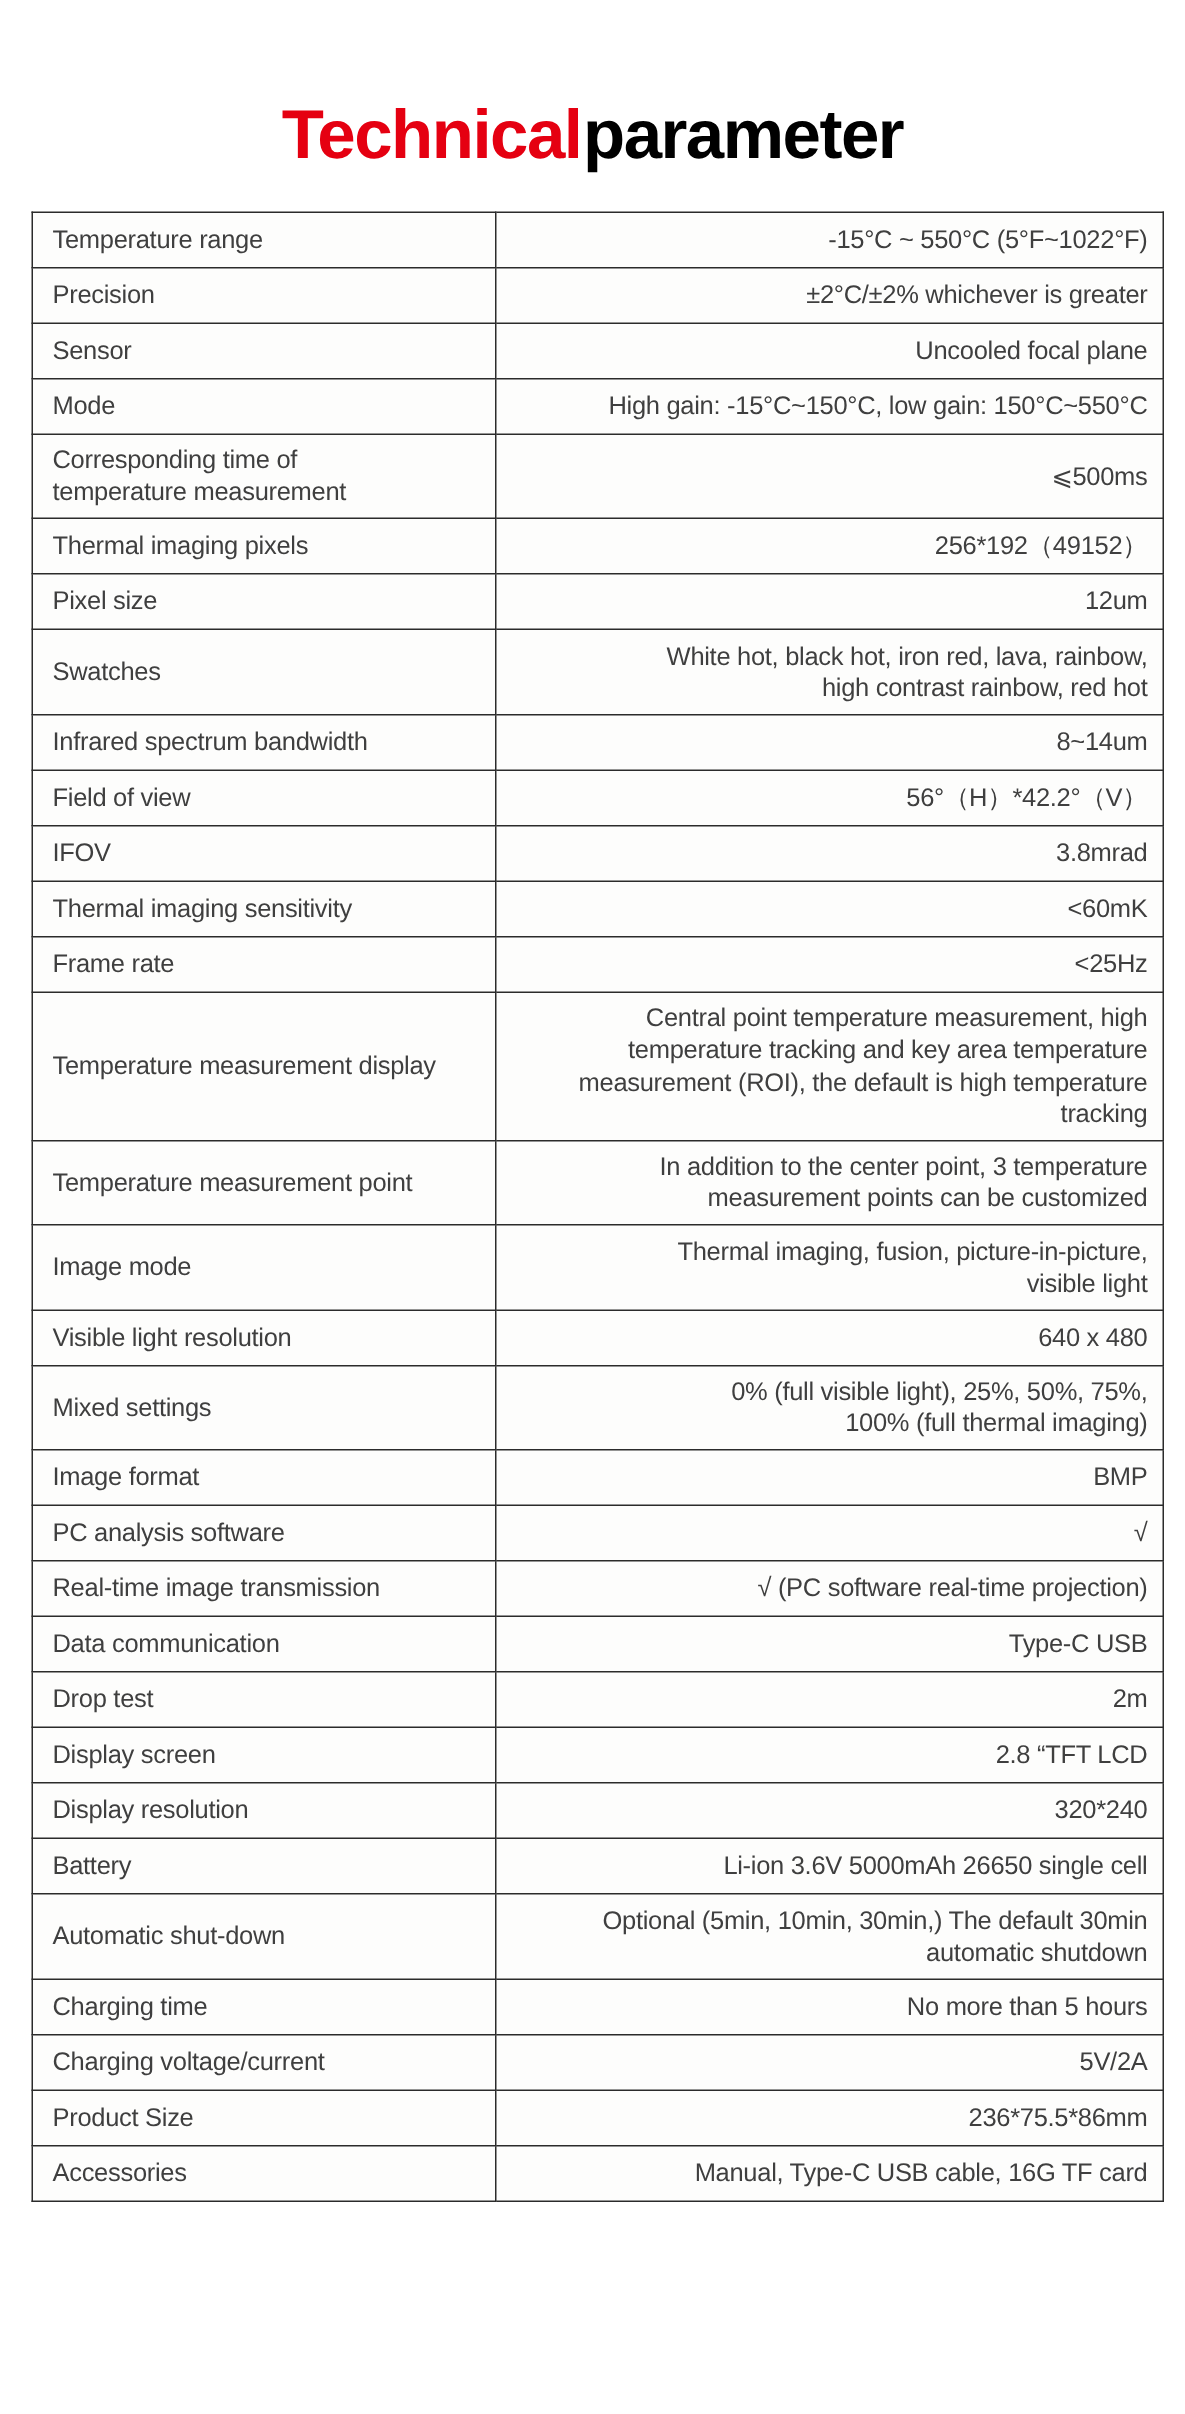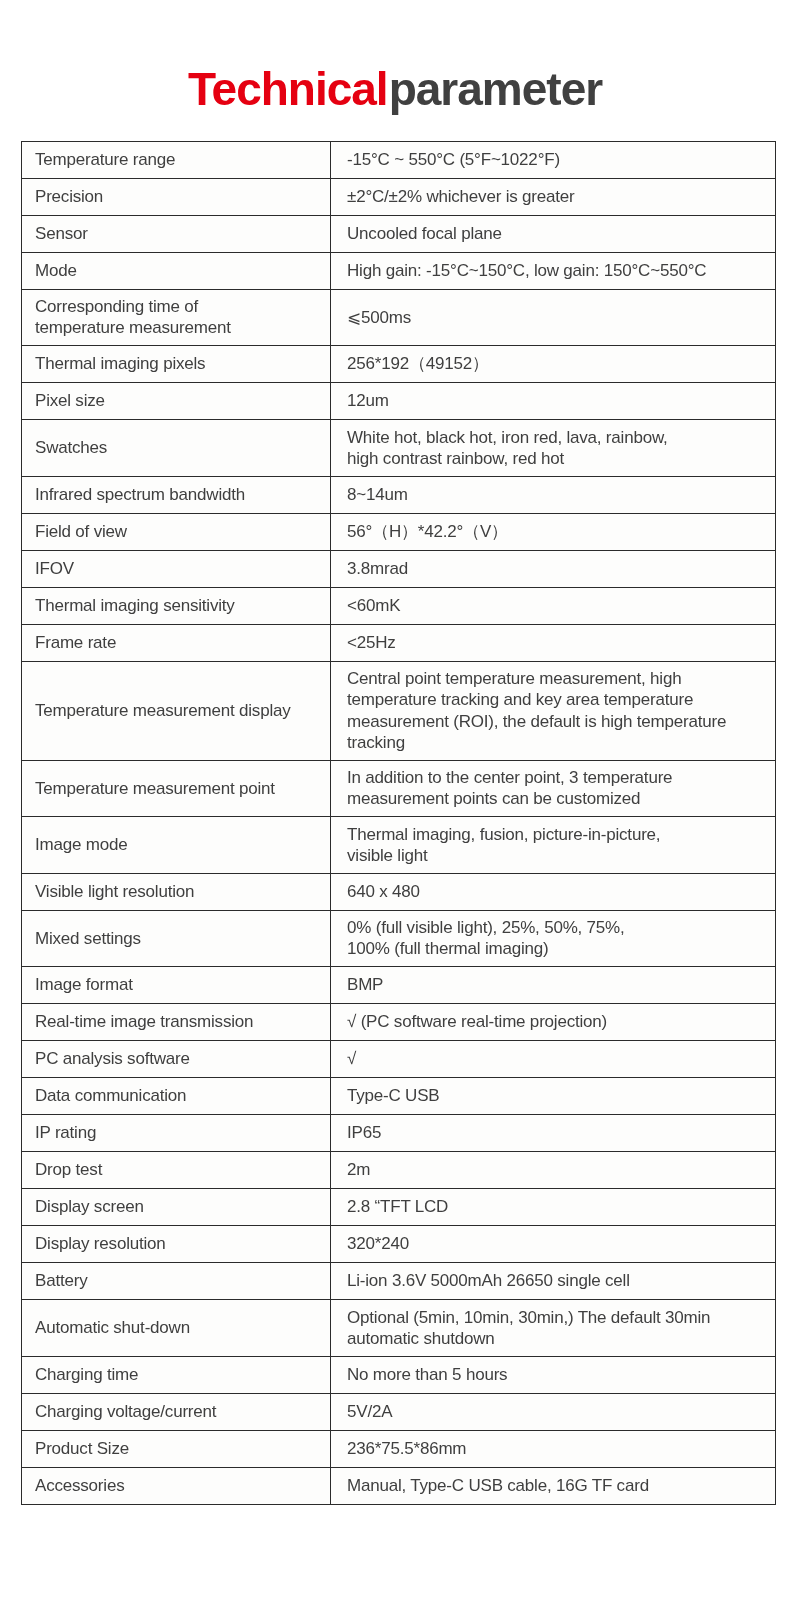--- a/index.html
+++ b/index.html
@@ -17,21 +17,21 @@
     text-align: center;
     white-space: nowrap;
   }
   .title {
     font-size: 46px;
     font-weight: 700;
     letter-spacing: -1px;
     line-height: 1.1;
   }
   .title .red   { color: #e50011; }
-  .title .dark  { color: #404040; margin-left: 1px; }
+  .title .dark  { color: #000000; margin-left: 1px; }
 
   table.spec {
     margin: 26px 15px 16px 21px;
     width: 754px;
     border-collapse: collapse;
     table-layout: fixed;
   }
   table.spec td {
     border: 1.5px solid #2b2b2b;
     background: #fdfdfc;
@@ -39,20 +39,21 @@
     font-size: 17px;
     letter-spacing: -0.2px;
     line-height: 1.25;
     vertical-align: middle;
     white-space: pre-line;
     padding: 6.5px 10px 6.5px 13px;
     height: 37px;
   }
   table.spec td.value {
     padding-left: 16px;
+    text-align: right;
   }
   col.c-param { width: 309px; }
   col.c-value { width: 445px; }
 </style>
 </head>
 <body>
 
 <div class="header">
   <div class="title"><span class="red">Technical</span><span class="dark">parameter</span></div>
 </div>
@@ -160,38 +161,34 @@
     <td class="value">0% (full visible light), 25%, 50%, 75%,
 100% (full thermal imaging)</td>
   </tr>
 
   <tr>
     <td class="param">Image format</td>
     <td class="value">BMP</td>
   </tr>
 
   <tr>
+    <td class="param">PC analysis software</td>
+    <td class="value">√</td>
+  </tr>
+
+  <tr>
     <td class="param">Real-time image transmission</td>
     <td class="value">√  (PC software real-time projection)</td>
   </tr>
 
   <tr>
-    <td class="param">PC analysis software</td>
-    <td class="value">√</td>
-  </tr>
-
-  <tr>
     <td class="param">Data communication</td>
     <td class="value">Type-C USB</td>
   </tr>
 
-  <tr>
-    <td class="param">IP rating</td>
-    <td class="value">IP65</td>
-  </tr>
 
   <tr>
     <td class="param">Drop test</td>
     <td class="value">2m</td>
   </tr>
 
   <tr>
     <td class="param">Display screen</td>
     <td class="value">2.8 “TFT LCD</td>
   </tr>

